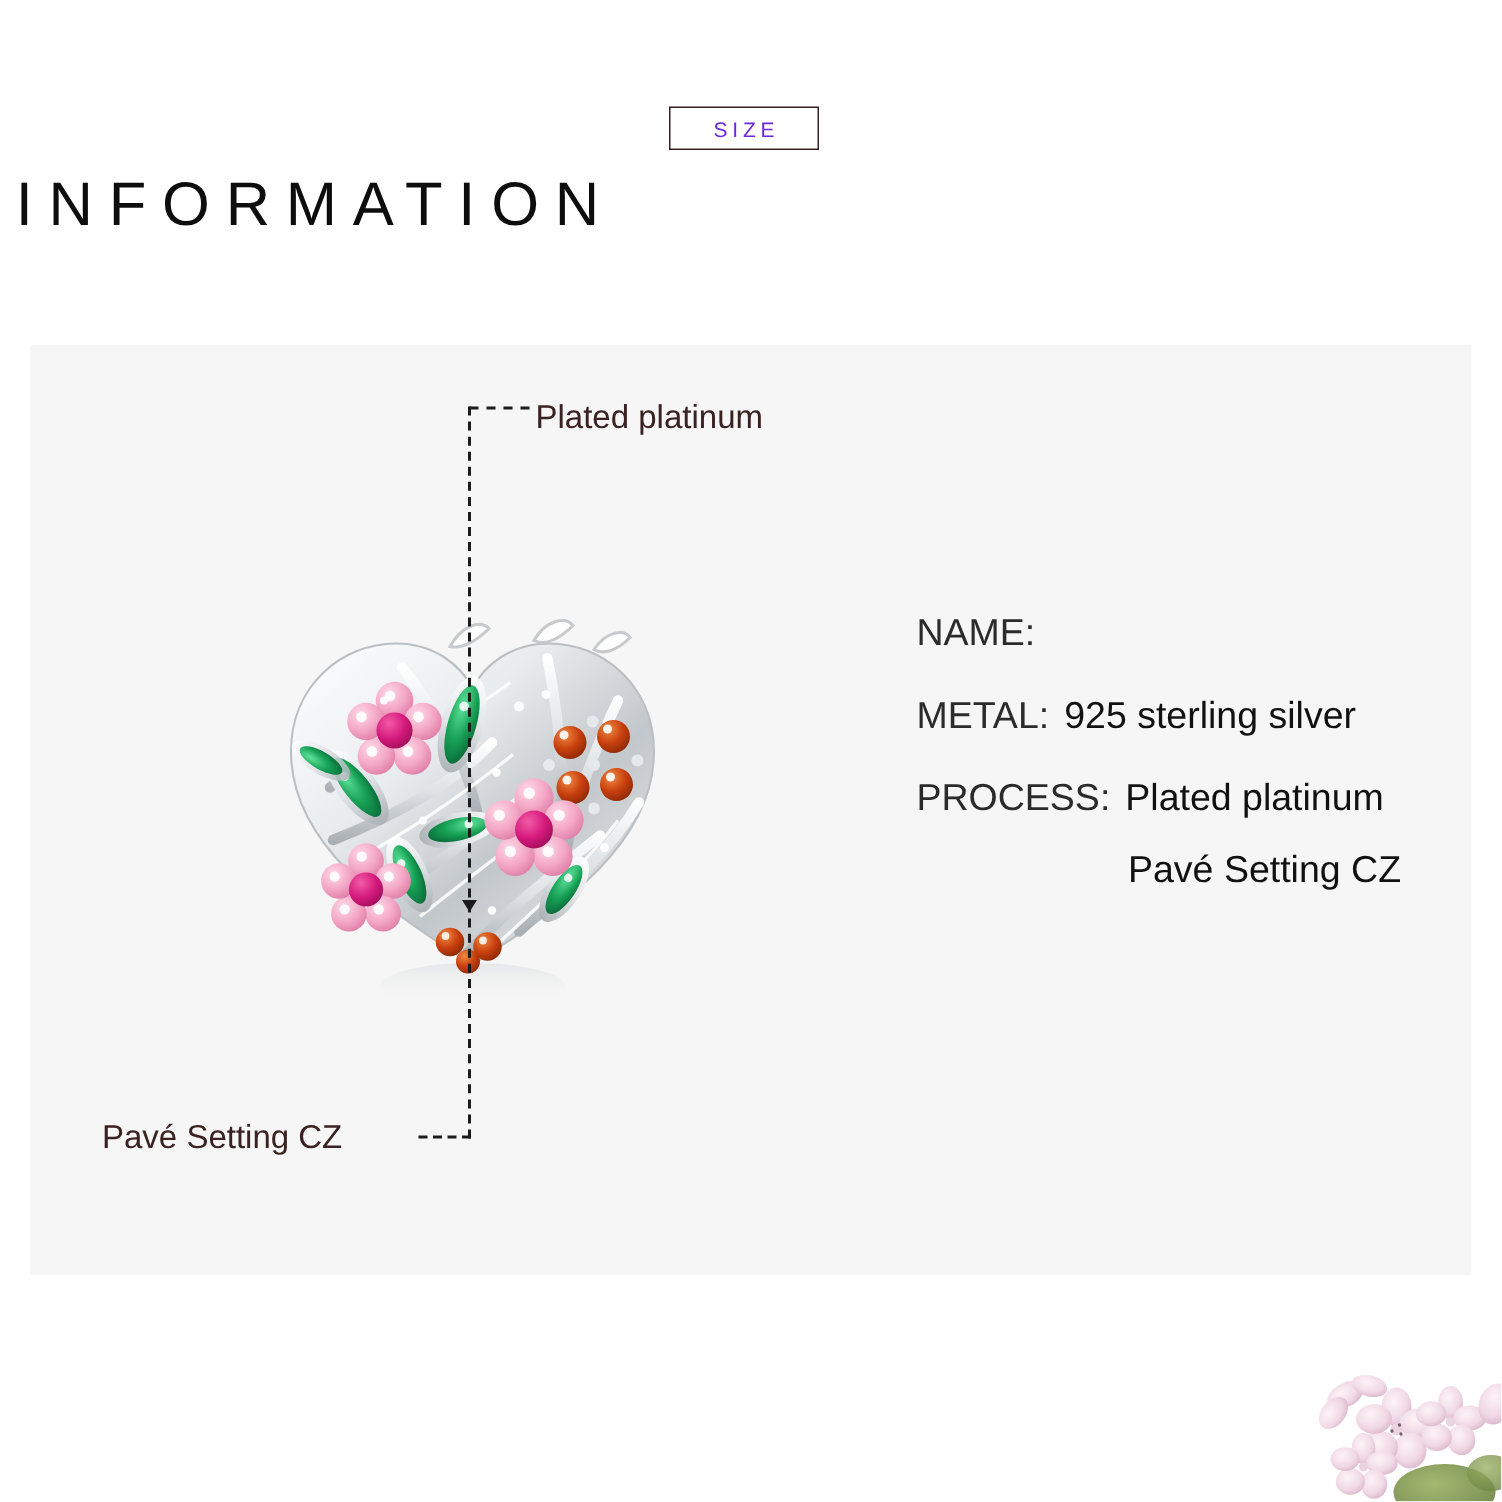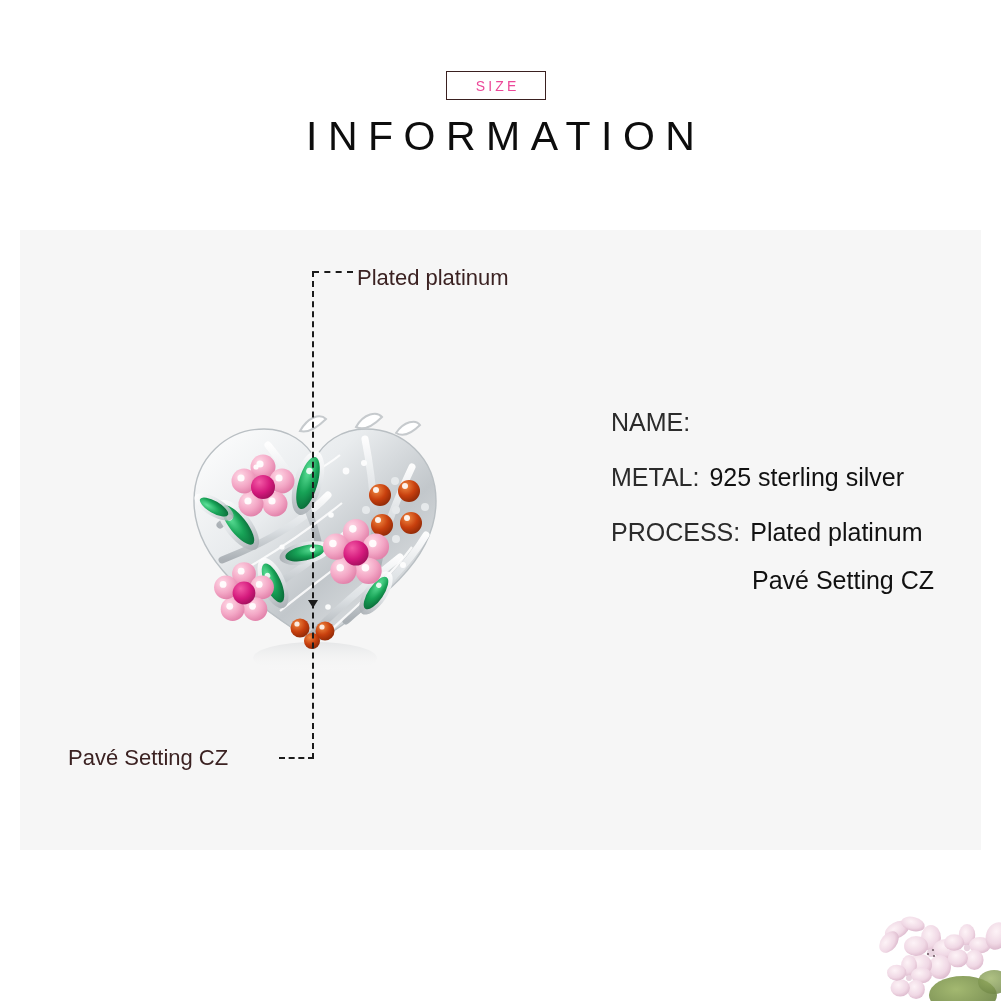--- a/index.html
+++ b/index.html
@@ -32,30 +32,30 @@
     height: 29px;
     border: 1px solid #3a2020;
     box-sizing: border-box;
     display: flex;
     align-items: center;
     justify-content: center;
   }
   #size-badge .badge-text {
     font-size: 14px;
     letter-spacing: 3.2px;
-    color: #ec4899;
+    color: #6d28d9;
     text-indent: 3.2px;
     font-family: "Liberation Sans", sans-serif;
   }
   #main-title {
     position: absolute;
     left: 0;
     top: 113px;
     width: 1001px;
-    text-align: center;
+    text-align: left;
     font-size: 41px;
     letter-spacing: 10.5px;
     text-indent: 10.5px;
     color: #0d0d0d;
     font-family: "Liberation Sans", sans-serif;
     font-weight: 400;
     white-space: nowrap;
   }
   #sub-title {
     position: absolute;

